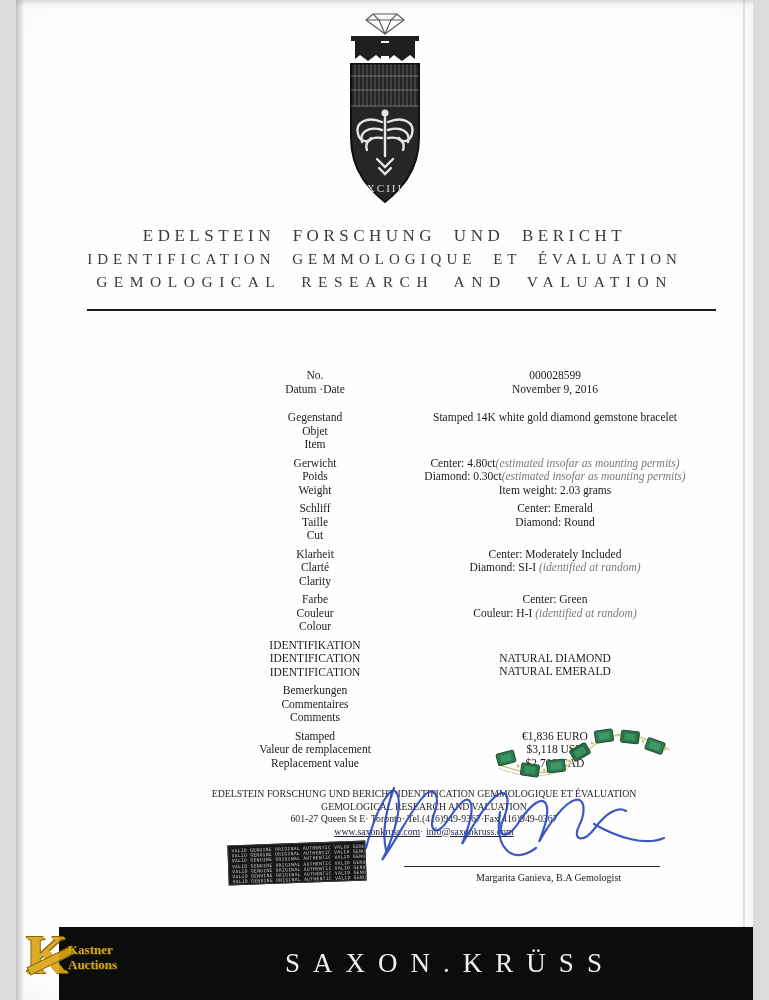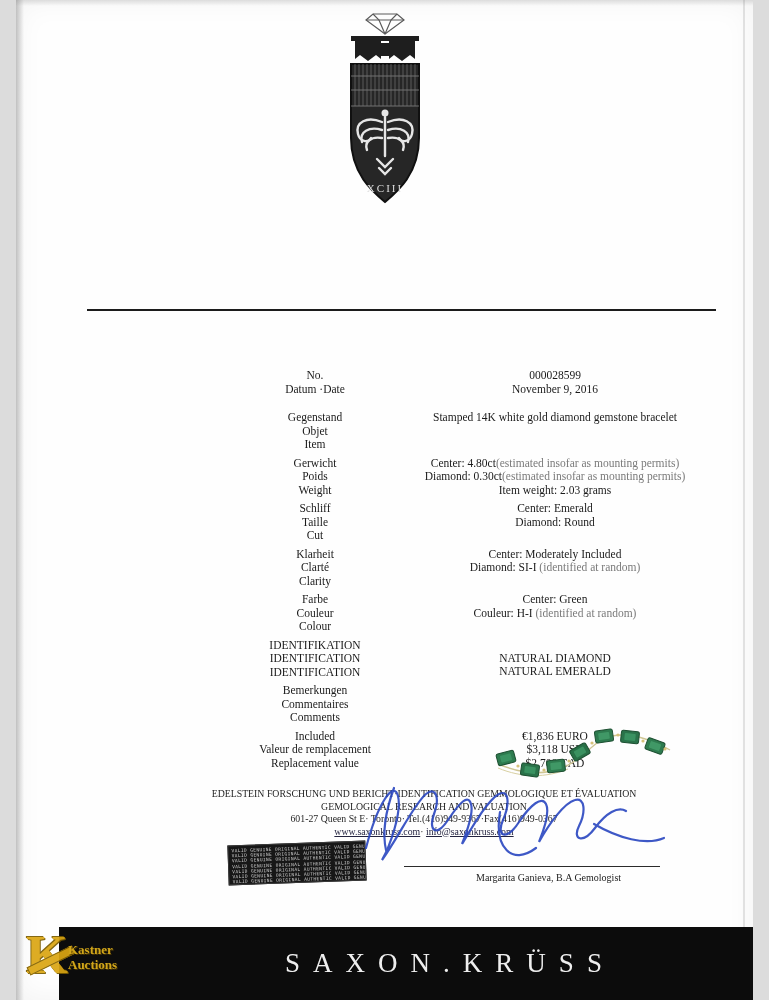--- a/index.html
+++ b/index.html
@@ -25,21 +25,21 @@
 
   .rule{position:absolute;left:71px;top:309px;width:629px;height:2px;background:#1c1c1c;}
 
   
   .fields{position:absolute;left:210px;top:369px;width:480px;font-size:11.5px;line-height:13.5px;}
   .row{display:flex;margin-bottom:5px;text-align:center;}
   .row.gap-lg{margin-bottom:15px;}
   .labels{width:178px;flex:none;}
   .values{flex:1;}
   .values.offset-1{padding-top:13px;}
-  .note{color:#7a7a7a;}
+  .note{font-style:italic;color:#7a7a7a;}
 
   
   .bracelet{position:absolute;left:476px;top:724px;width:185px;height:60px;}
 
   
   .footer{position:absolute;left:158px;top:788px;width:500px;text-align:center;
     font-size:9.8px;line-height:12.5px;color:#1f1f1f;}
   .footer .link{text-decoration:underline;color:#23233f;cursor:pointer;}
 
   
@@ -109,20 +109,25 @@
         <path d="M83,116 C98,110 110,116 107,128 C105,136 97,137 94,132"></path>
         <path d="M83,124 C96,120 106,126 103,136"></path>
         <path d="M83,132 C94,130 101,136 98,144"></path>
         <path d="M72,153 L80,161 L88,153"></path>
         <path d="M74,162 L80,168 L86,162"></path>
       </g>
       <text x="80" y="186" text-anchor="middle" font-size="11" fill="#dddddd" letter-spacing="2" font-family="Liberation Serif, serif">XCIII</text>
     </svg>
   </div>
 
+  <div class="title">
+    <div class="title-line1">EDELSTEIN FORSCHUNG UND BERICHT</div>
+    <div class="title-line2">IDENTIFICATION GEMMOLOGIQUE ET ÉVALUATION</div>
+    <div class="title-line3">GEMOLOGICAL RESEARCH AND VALUATION</div>
+  </div>
 
   <div class="rule"></div>
 
   <div class="fields">
 
     <div class="row gap-lg">
       <div class="labels">
         <div>No.</div>
         <div>Datum ·Date</div>
       </div>
@@ -208,21 +213,21 @@
       <div class="labels">
         <div>Bemerkungen</div>
         <div>Commentaires</div>
         <div>Comments</div>
       </div>
       <div class="values"></div>
     </div>
 
     <div class="row">
       <div class="labels">
-        <div>Included</div>
+        <div>Stamped</div>
         <div>Valeur de remplacement</div>
         <div>Replacement value</div>
       </div>
       <div class="values">
         <div class="vline"><span>€1,836 EURO</span></div>
         <div class="vline"><span>$3,118 USD</span></div>
         <div class="vline"><span>$2,700 CAD</span></div>
       </div>
     </div>
   </div>

